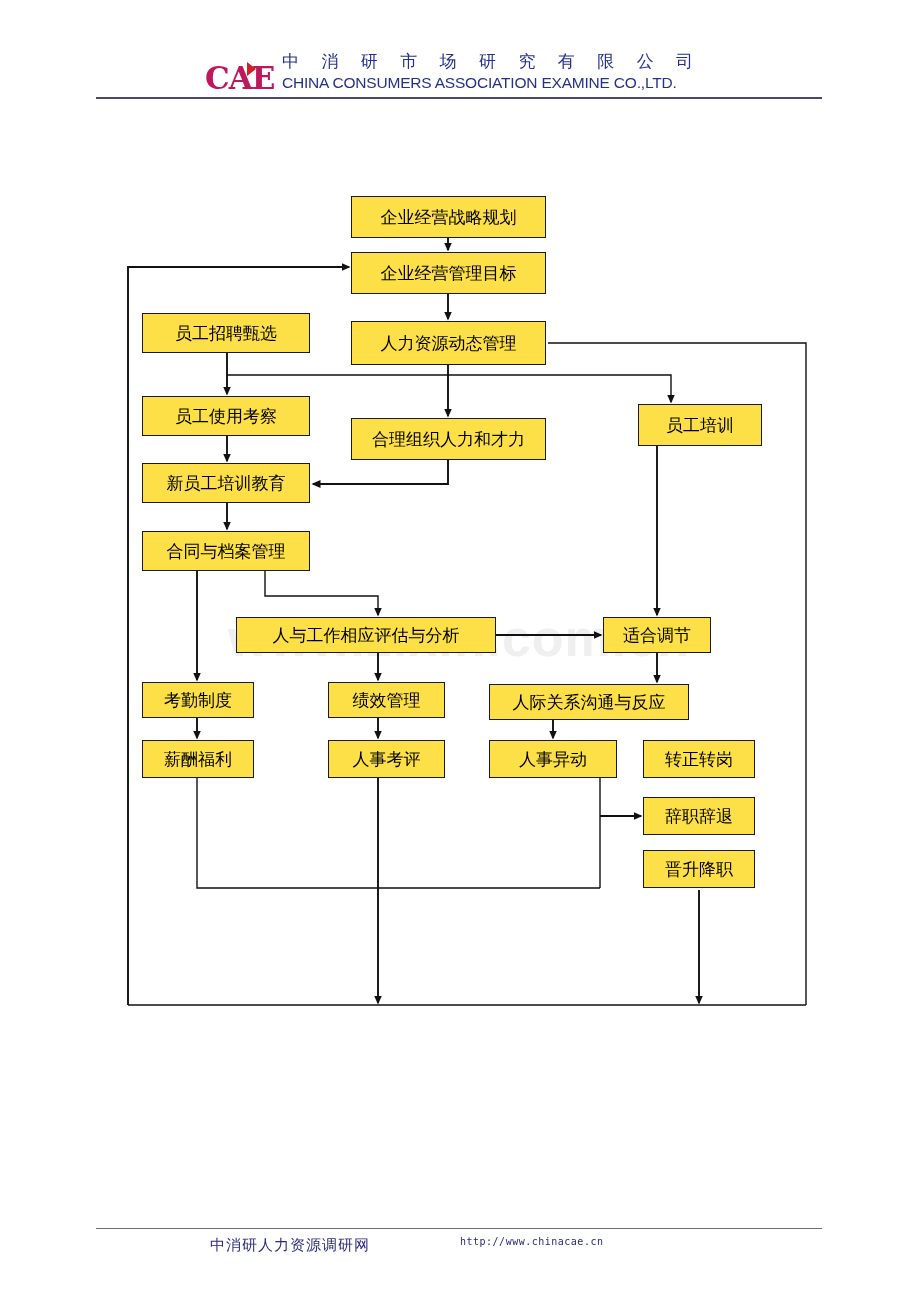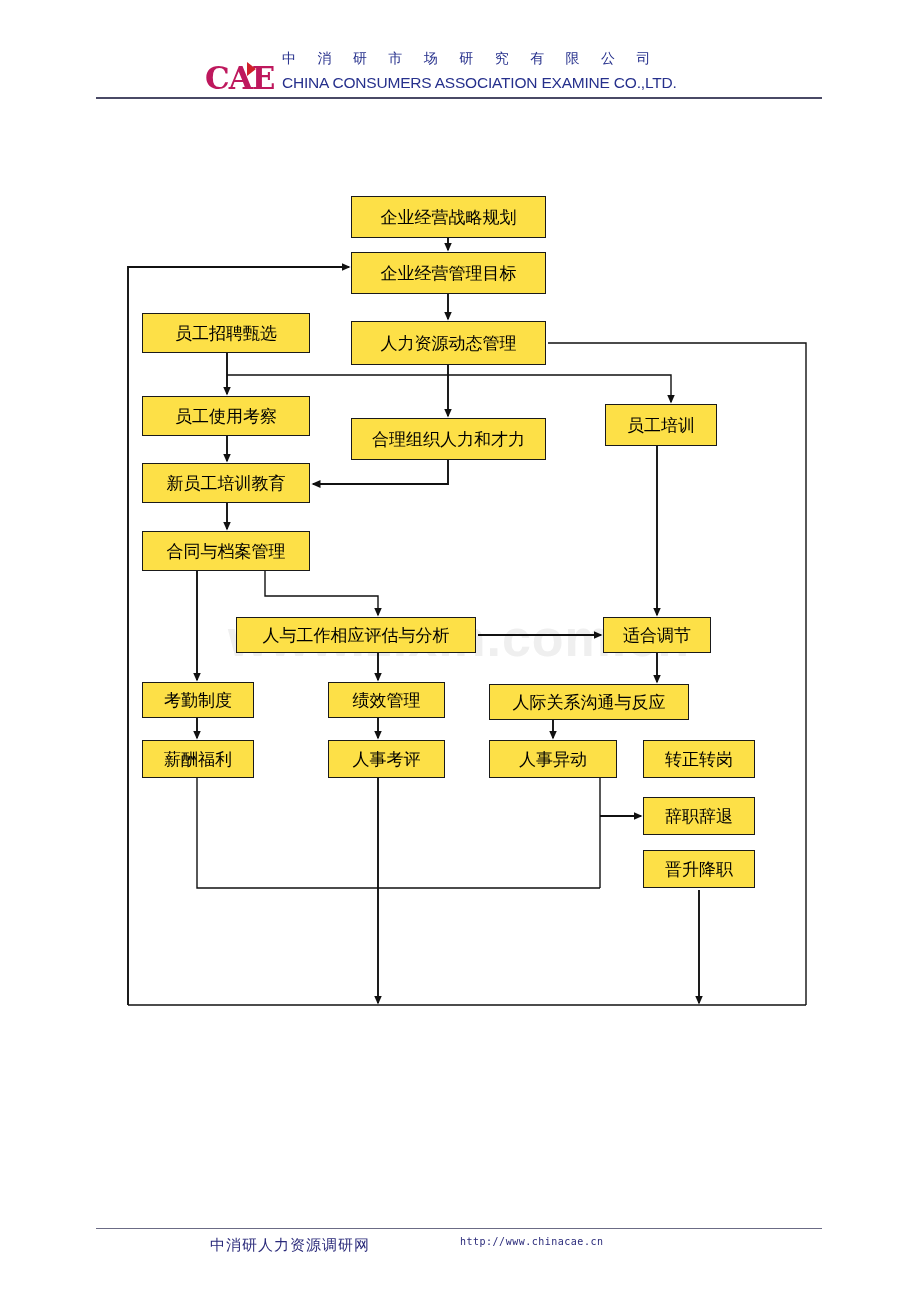--- a/index.html
+++ b/index.html
@@ -19,21 +19,21 @@
     font-weight:bold;font-size:31px;letter-spacing:-1px;
     color:#be185d;line-height:1;
   }
   .logo-tri{
     position:absolute;left:247px;top:62px;width:0;height:0;
     border-top:7px solid transparent;border-bottom:7px solid transparent;
     border-left:9px solid #d0202a;
   }
   .hdr-cn{
     position:absolute;left:282px;top:50px;
-    font-size:14px;color:#26308c;letter-spacing:8.5px;
+    font-size:17px;color:#26308c;letter-spacing:8.5px;
     font-family:"DejaVu Sans","Liberation Sans",sans-serif;
     white-space:nowrap;
   }
   .hdr-en{
     position:absolute;left:282px;top:74px;
     font-size:15.5px;color:#26308c;letter-spacing:-0.2px;
     font-family:"Liberation Sans",sans-serif;white-space:nowrap;
   }
   .hdr-rule{position:absolute;left:96px;top:97px;width:726px;height:2px;background:#4a4a66;}
 
@@ -142,24 +142,24 @@
     </g>
   </svg>
 
   <div class="chart">
     <div class="node" style="left:351px;top:196px;width:195px;height:42px;">企业经营战略规划</div>
     <div class="node" style="left:351px;top:252px;width:195px;height:42px;">企业经营管理目标</div>
     <div class="node" style="left:142px;top:313px;width:168px;height:40px;">员工招聘甄选</div>
     <div class="node" style="left:351px;top:321px;width:195px;height:44px;">人力资源动态管理</div>
     <div class="node" style="left:142px;top:396px;width:168px;height:40px;">员工使用考察</div>
     <div class="node" style="left:351px;top:418px;width:195px;height:42px;">合理组织人力和才力</div>
-    <div class="node" style="left:605px;top:404px;width:112px;height:42px;">员工培训</div>
+    <div class="node" style="left:638px;top:404px;width:124px;height:42px;">员工培训</div>
     <div class="node" style="left:142px;top:463px;width:168px;height:40px;">新员工培训教育</div>
     <div class="node" style="left:142px;top:531px;width:168px;height:40px;">合同与档案管理</div>
-    <div class="node" style="left:236px;top:617px;width:240px;height:36px;">人与工作相应评估与分析</div>
+    <div class="node" style="left:236px;top:617px;width:260px;height:36px;">人与工作相应评估与分析</div>
     <div class="node" style="left:603px;top:617px;width:108px;height:36px;">适合调节</div>
     <div class="node" style="left:142px;top:682px;width:112px;height:36px;">考勤制度</div>
     <div class="node" style="left:328px;top:682px;width:117px;height:36px;">绩效管理</div>
     <div class="node" style="left:489px;top:684px;width:200px;height:36px;">人际关系沟通与反应</div>
     <div class="node" style="left:142px;top:740px;width:112px;height:38px;">薪酬福利</div>
     <div class="node" style="left:328px;top:740px;width:117px;height:38px;">人事考评</div>
     <div class="node" style="left:489px;top:740px;width:128px;height:38px;">人事异动</div>
     <div class="node" style="left:643px;top:740px;width:112px;height:38px;">转正转岗</div>
     <div class="node" style="left:643px;top:797px;width:112px;height:38px;">辞职辞退</div>
     <div class="node" style="left:643px;top:850px;width:112px;height:38px;">晋升降职</div>

